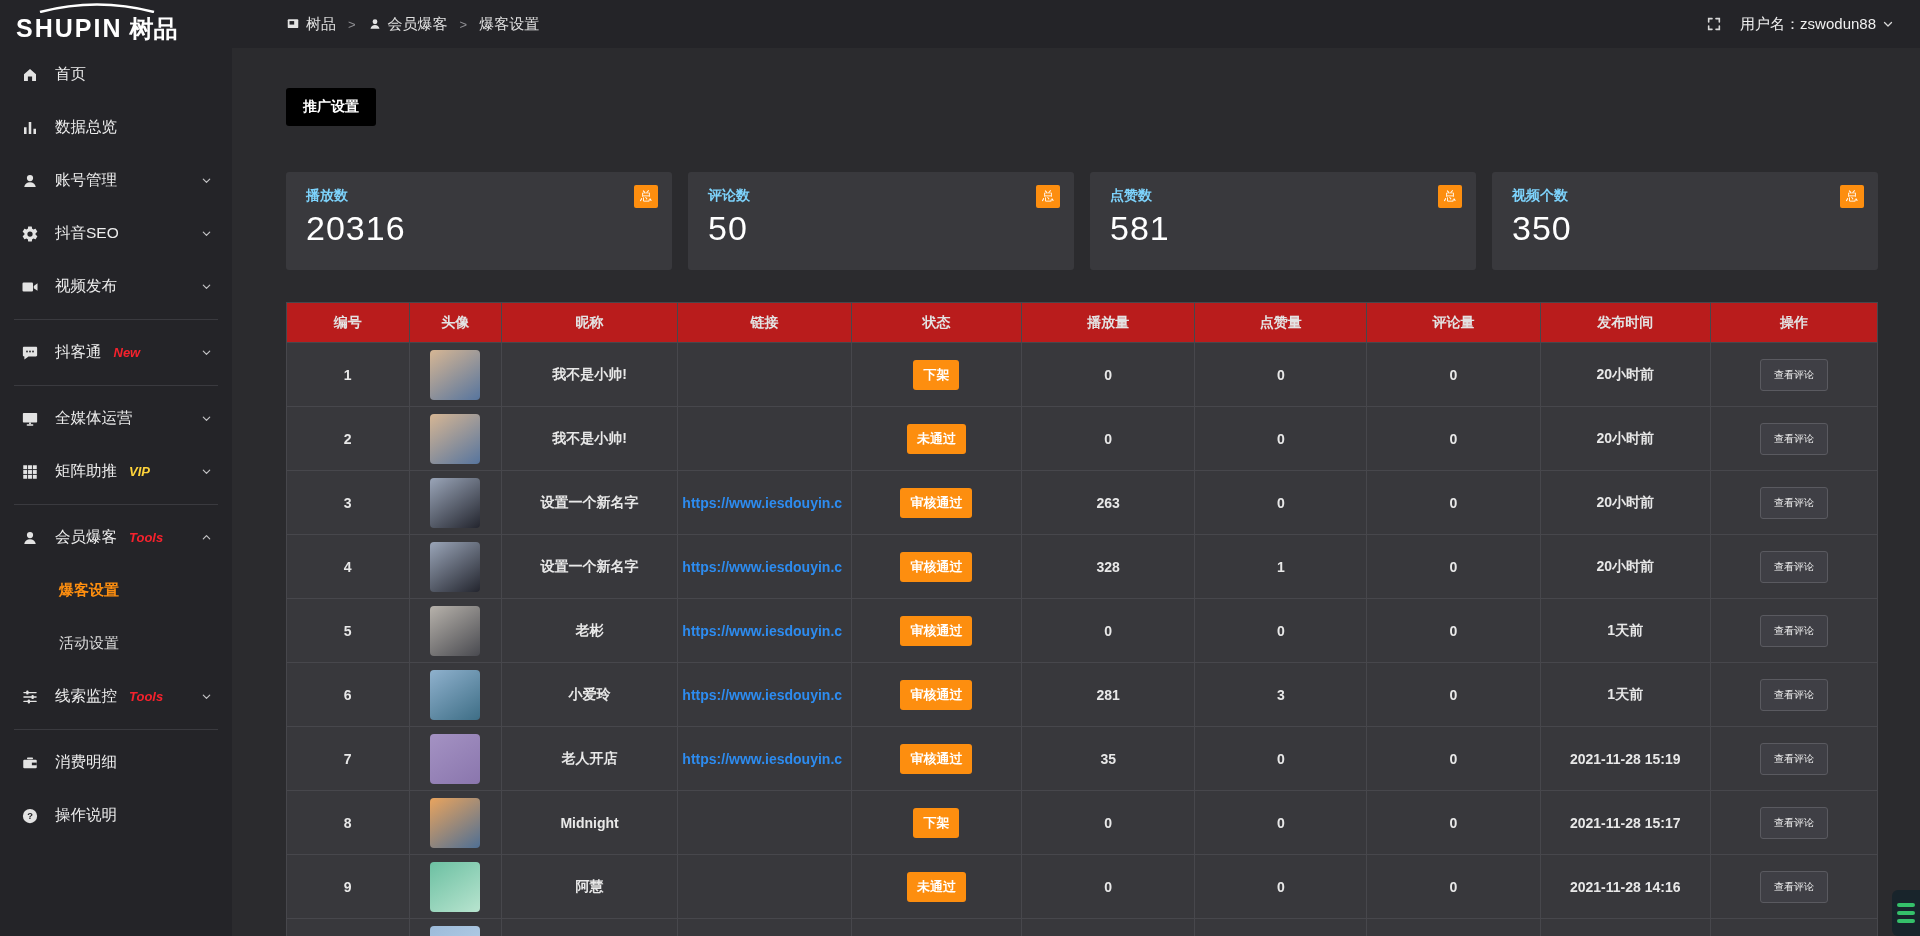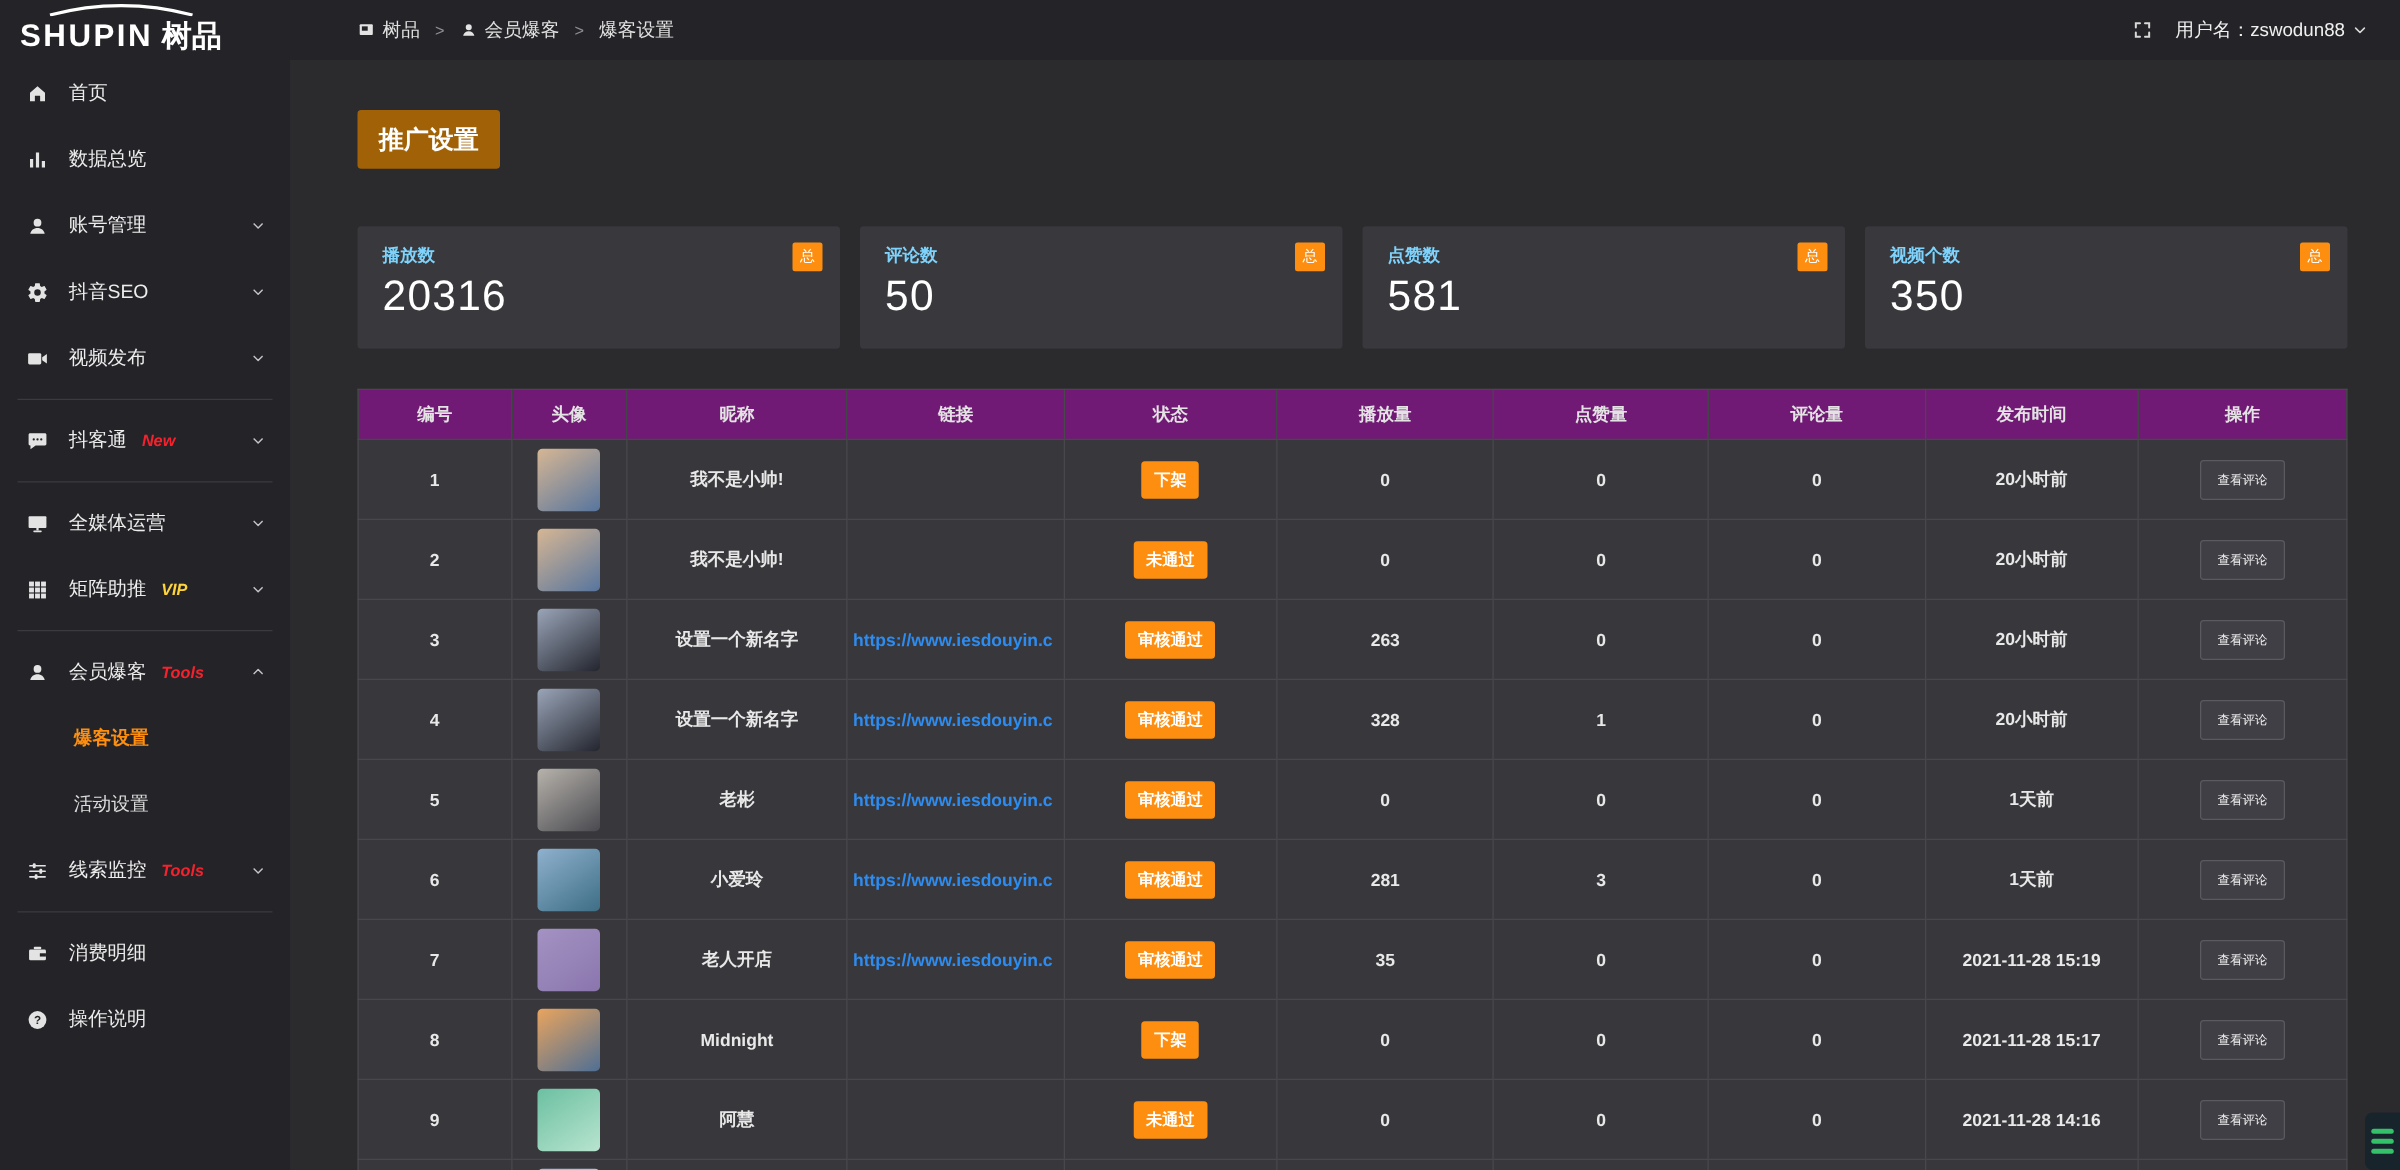--- a/index.html
+++ b/index.html
@@ -26,34 +26,34 @@
   .side-label { margin-left:15px; font-size:15.5px; color:#ededed; }
   .side-badge { margin-left:12px; font-size:13px; font-weight:bold; font-style:italic; }
   .side-chevron { margin-left:auto; display:flex; }
   .side-chevron.up svg { transform:rotate(180deg); }
   .side-sub { height:53px; display:flex; align-items:center; padding-left:59px; font-size:15px; color:#dcdcdc; cursor:pointer; }
   .side-sub.active { color:#fd8e0f; font-weight:bold; }
   .side-divider { height:1px; background:#3a3a3f; margin:6px 14px; }
 
   
   .content { margin-left:232px; height:888px; padding:40px 42px 0 54px; overflow:hidden; }
-  .promo-btn { display:inline-block; background:#a16207; color:#fff; font-size:20px; font-weight:bold;
+  .promo-btn { display:inline-block; background:#000000; color:#fff; font-size:14px; font-weight:bold;
     border:none; border-radius:3px; padding:10px 17px; cursor:pointer; font-family:inherit; }
 
   .stat-row { display:flex; gap:16px; margin-top:46px; }
   .stat-card { flex:1; height:98px; background:#39393d; border-radius:3px; padding:15px 20px; position:relative; }
   .stat-label { font-size:14px; color:#7dd3fc; font-weight:bold; }
   .stat-value { font-size:34px; color:#fff; margin-top:4px; letter-spacing:1px; }
   .stat-badge { position:absolute; top:13px; right:14px; background:#fd8e0f; color:#fff;
     font-size:12px; padding:3px 6px; border-radius:2px; }
 
   table.grid { width:100%; margin-top:32px; border-collapse:collapse; background:#38383c; table-layout:fixed; }
   .grid th, .grid td { border:1px solid #47474c; text-align:center; font-size:14px; color:#e8e8e8;
     overflow:hidden; white-space:nowrap; }
-  .grid th { height:40px; background:#701a75; font-weight:bold; color:#e3e3e3; }
+  .grid th { height:40px; background:#b91c1c; font-weight:bold; color:#e3e3e3; }
   .grid td { height:64px; font-weight:bold; }
   .avatar { width:50px; height:50px; border-radius:4px; margin:0 auto; }
   .link-a { color:#2d8cf0; text-decoration:none; font-weight:bold; }
   td.link-cell { text-align:left; padding-left:4px; }
   .status-badge { display:inline-block; background:#fd8e0f; color:#fff; font-size:13px;
     padding:6px 10px; border-radius:3px; font-weight:bold; }
   .action-btn { background:#3f3f45; border:1px solid #5a5a60; color:#f0f0f0; font-size:10px;
     padding:8px 13px; border-radius:3px; cursor:pointer; font-family:inherit; }
 
   .float-widget { position:absolute; right:0; bottom:0; width:28px; height:46px; background:#18242b;

